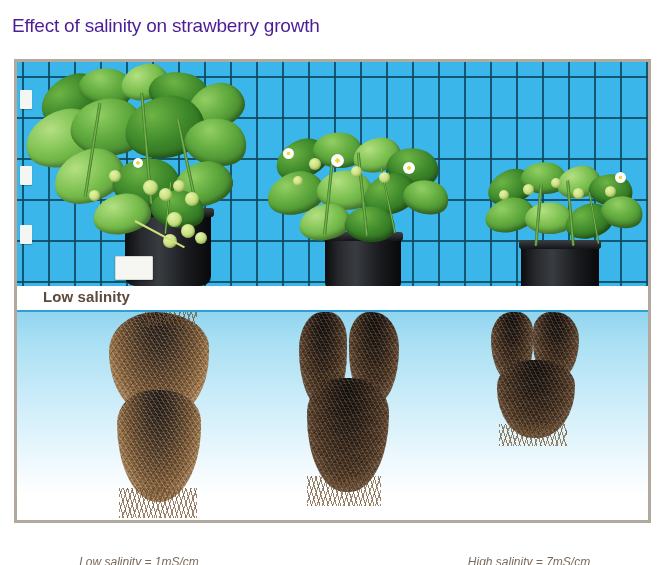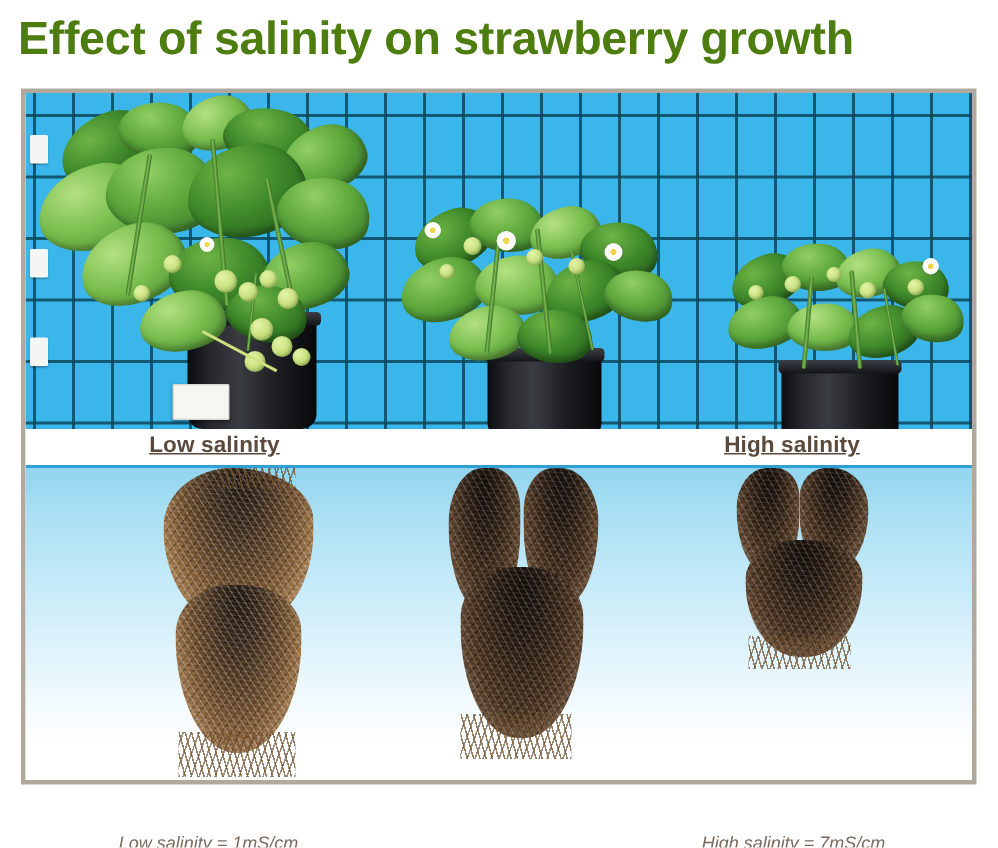--- a/index.html
+++ b/index.html
@@ -16,23 +16,23 @@
   }
 
   
   .page-title {
     position: absolute;
     left: 12px;
     top: 6px;
     width: 640px;
     height: 40px;
     line-height: 40px;
-    font-size: 31px;
-    font-weight: bold;
-    color: #4d7c0f;
+    font-size: 19px;
+    font-weight: normal;
+    color: #4c1d95;
     letter-spacing: -0.2px;
     white-space: nowrap;
   }
 
   
   .figure-frame {
     position: absolute;
     left: 14px;
     top: 59px;
     width: 637px;
@@ -146,24 +146,23 @@
     height: 24px;
     background: #ffffff;
     z-index: 5;
   }
   .band-label {
     position: absolute;
     top: 2px;
     font-size: 15px;
     font-weight: bold;
     color: #5b4a3b;
-    text-align: center;
+    text-align: left;
     white-space: nowrap;
     letter-spacing: 0.1px;
-    text-decoration: underline;
   }
   .band-label.l1 { left: 26px;  width: 200px; }
   .band-label.l2 { left: 214px; width: 210px; }
   .band-label.l3 { left: 406px; width: 210px; }
 
   
   .roots-photo {
     position: absolute;
     left: 0;
     right: 0;
@@ -328,21 +327,20 @@
       <div class="fruit" style="left:534px; top:116px; width:10px; height:10px;"></div>
       <div class="fruit" style="left:556px; top:126px; width:11px; height:11px;"></div>
       <div class="fruit" style="left:588px; top:124px; width:11px; height:11px;"></div>
       <div class="fruit" style="left:482px; top:128px; width:10px; height:10px;"></div>
       <div class="flower" style="left:598px; top:110px; width:11px; height:11px;"></div>
     </div>
   </div>
 
   <div class="caption-band">
     <div class="band-label l1">Low salinity</div>
-    <div class="band-label l3">High salinity</div>
   </div>
 
   <div class="roots-photo">
 
     <div class="rootmass" style="left:86px; top:2px; width:112px; height:208px;">
       <div class="rootblob" style="left:6px; top:0; width:100px; height:104px; border-radius:46% 54% 40% 44% / 38% 34% 60% 62%;"></div>
       <div class="rootblob" style="left:14px; top:78px; width:84px; height:112px; border-radius:42% 46% 50% 48% / 30% 28% 68% 70%;"></div>
       <div class="root-fringe" style="left:16px; top:176px; width:78px; height:30px;"></div>
       <div class="root-fringe" style="left:42px; top:-4px; width:52px; height:18px;"></div>
     </div>

